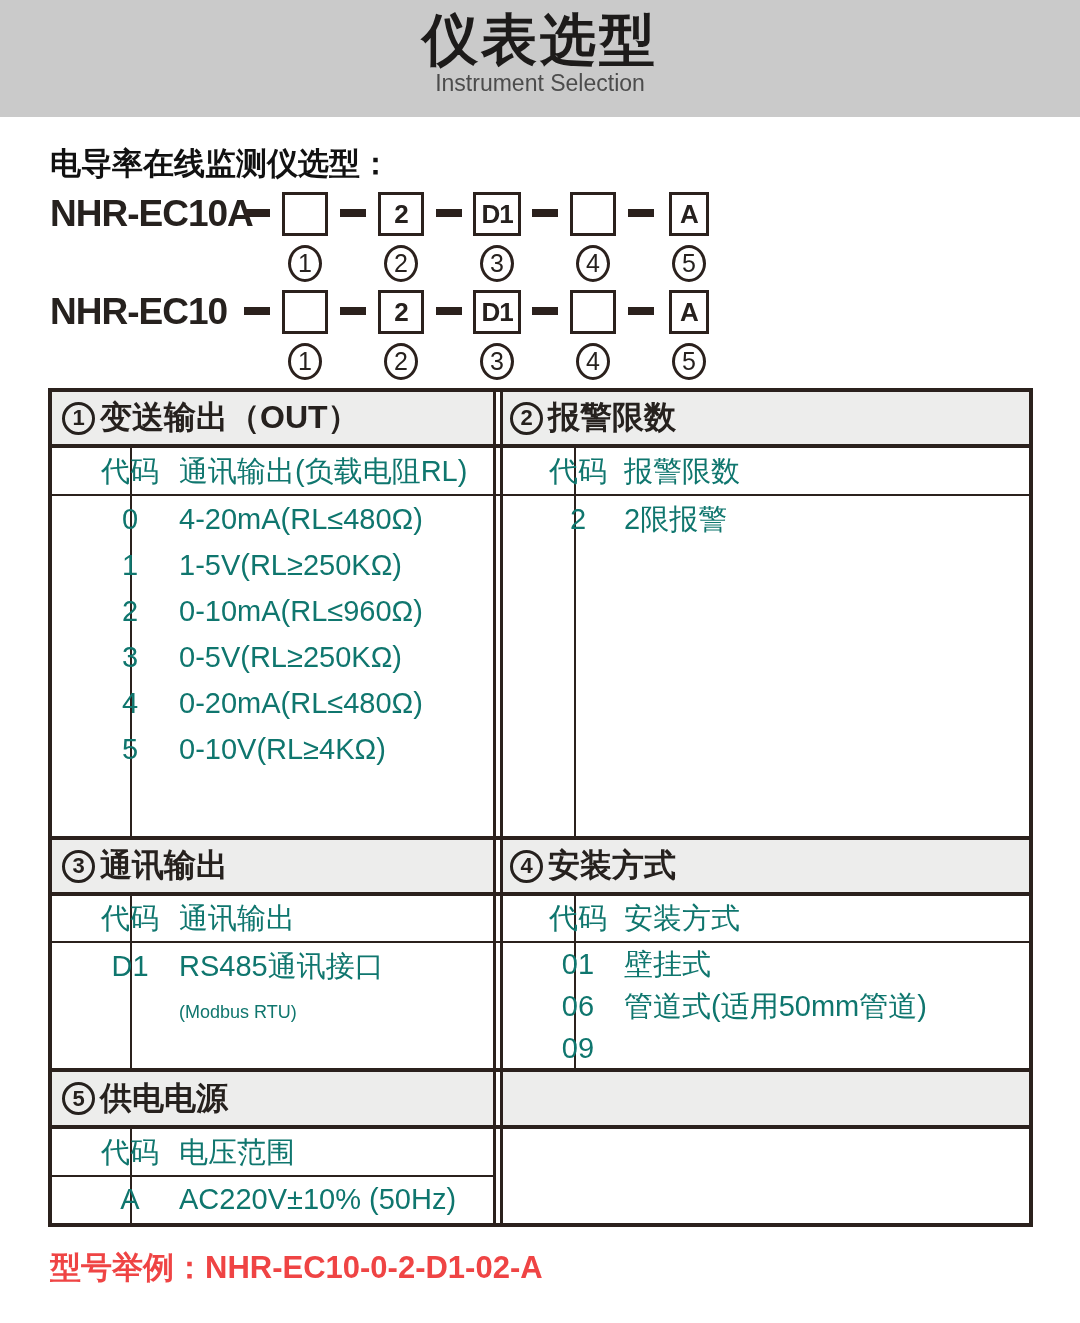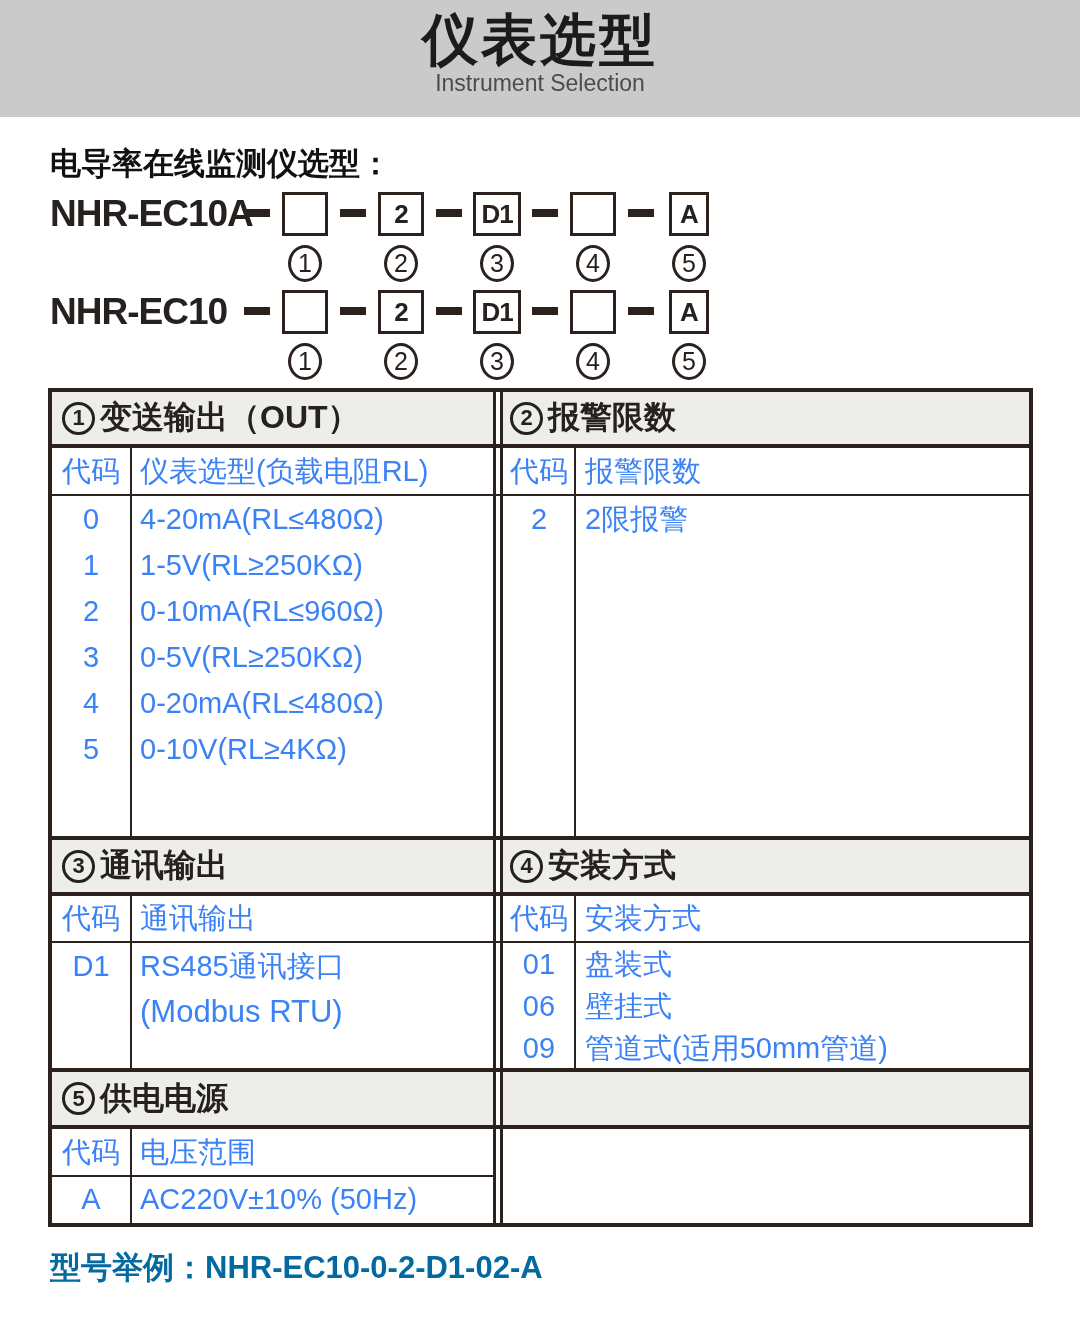--- a/index.html
+++ b/index.html
@@ -40,27 +40,27 @@
   .sel-table{position:absolute;left:48px;top:388px;width:985px;height:839px;border:4px solid #2b211d;box-sizing:border-box;background:#fff;}
   .band{position:absolute;background:#ededec;}
   .hline,.vline{position:absolute;background:#2b211d;}
   .gapline{position:absolute;background:#ffffff;}
   .band-title{position:absolute;display:flex;align-items:center;font-size:32px;font-weight:700;color:#26211e;white-space:nowrap;}
   .cbadge{
     display:inline-flex;align-items:center;justify-content:center;
     width:33px;height:33px;border:3px solid #26211e;border-radius:50%;box-sizing:border-box;
     font-size:22px;font-weight:600;margin-right:5px;flex:0 0 auto;
   }
-  .cell{position:absolute;font-size:29px;color:#3b82f6;white-space:nowrap;}
+  .cell{position:absolute;font-size:29px;color:#0f766e;white-space:nowrap;margin-left:39px;}
   .ctr{text-align:center;}
   .lh46 .trow{height:46px;line-height:46px;}
   .lh42 .trow{height:42px;line-height:42px;}
 
   
-  .example{position:absolute;left:50px;top:1247px;font-size:31px;font-weight:700;color:#0369a1;}
+  .example{position:absolute;left:50px;top:1247px;font-size:31px;font-weight:700;color:#ef4444;}
 </style>
 </head>
 <body>
 
 <header class="banner">
   <div class="banner-title">仪表选型</div>
   <div class="banner-subtitle">Instrument Selection</div>
 </header>
 
 <div class="intro">电导率在线监测仪选型：</div>
@@ -164,21 +164,21 @@
   <div class="band-title" style="left:10px;top:448px;height:52px;">
     <span class="cbadge">3</span>
     <span>通讯输出</span>
   </div>
   <div class="band-title" style="left:10px;top:680px;height:53px;">
     <span class="cbadge">5</span>
     <span>供电电源</span>
   </div>
 
   <div class="cell ctr" style="left:0;top:56px;width:78px;height:46px;line-height:46px;">代码</div>
-  <div class="cell" style="left:88px;top:56px;height:46px;line-height:46px;">仪表选型(负载电阻RL)</div>
+  <div class="cell" style="left:88px;top:56px;height:46px;line-height:46px;">通讯输出(负载电阻RL)</div>
 
   <div class="cell ctr" style="left:451px;top:56px;width:72px;height:46px;line-height:46px;">代码</div>
   <div class="cell" style="left:533px;top:56px;height:46px;line-height:46px;">报警限数</div>
 
   <div class="cell ctr lh46" style="left:0;top:104px;width:78px;">
     <div class="trow">0</div>
     <div class="trow">1</div>
     <div class="trow">2</div>
     <div class="trow">3</div>
     <div class="trow">4</div>
@@ -198,30 +198,29 @@
 
   <div class="cell ctr" style="left:0;top:504px;width:78px;height:45px;line-height:45px;">代码</div>
   <div class="cell" style="left:88px;top:504px;height:45px;line-height:45px;">通讯输出</div>
 
   <div class="cell ctr" style="left:451px;top:504px;width:72px;height:45px;line-height:45px;">代码</div>
   <div class="cell" style="left:533px;top:504px;height:45px;line-height:45px;">安装方式</div>
 
   <div class="cell ctr" style="left:0;top:551px;width:78px;height:46px;line-height:46px;">D1</div>
   <div class="cell lh46" style="left:88px;top:551px;">
     <div class="trow">RS485通讯接口</div>
-    <div class="trow" style="font-size:31px;">(Modbus RTU)</div>
+    <div class="trow" style="font-size:18px;">(Modbus RTU)</div>
   </div>
 
   <div class="cell ctr lh42" style="left:451px;top:551px;width:72px;text-align:center;">
     <div class="trow">01</div>
     <div class="trow">06</div>
     <div class="trow">09</div>
   </div>
   <div class="cell lh42" style="left:533px;top:551px;">
-    <div class="trow">盘装式</div>
     <div class="trow">壁挂式</div>
     <div class="trow">管道式(适用50mm管道)</div>
   </div>
 
   <div class="cell ctr" style="left:0;top:737px;width:78px;height:46px;line-height:46px;">代码</div>
   <div class="cell" style="left:88px;top:737px;height:46px;line-height:46px;">电压范围</div>
 
   <div class="cell ctr" style="left:0;top:785px;width:78px;height:44px;line-height:44px;">A</div>
   <div class="cell" style="left:88px;top:785px;height:44px;line-height:44px;">AC220V±10% (50Hz)</div>
 

